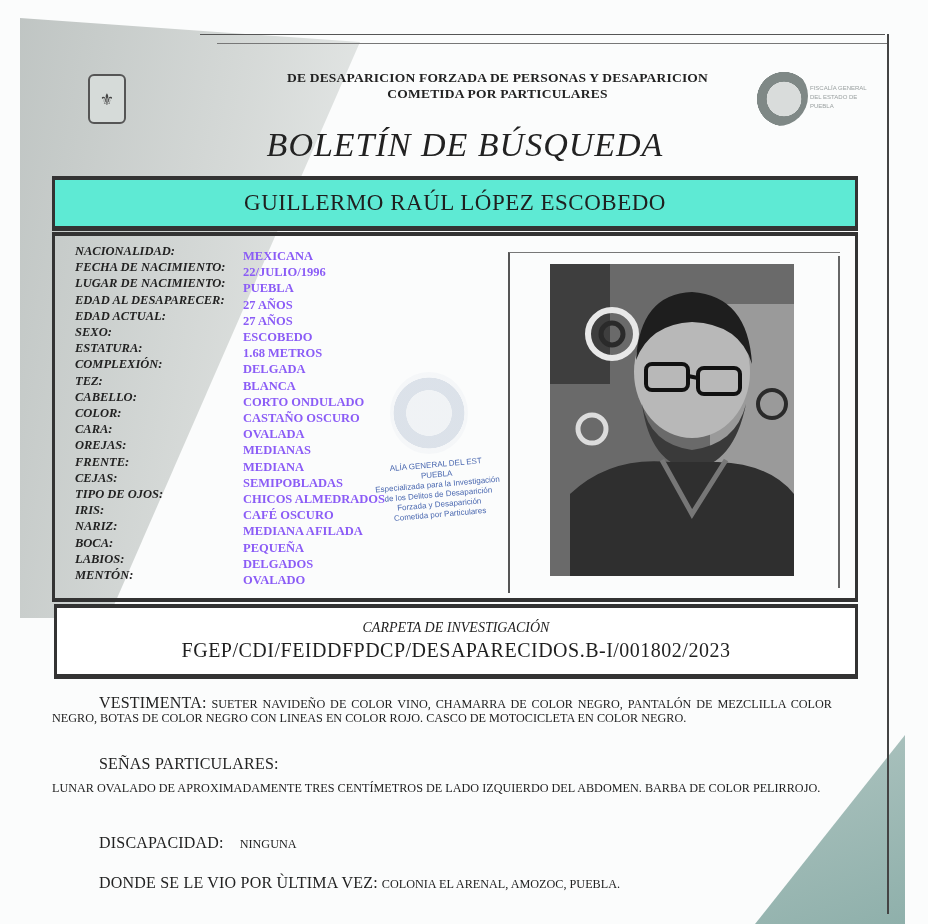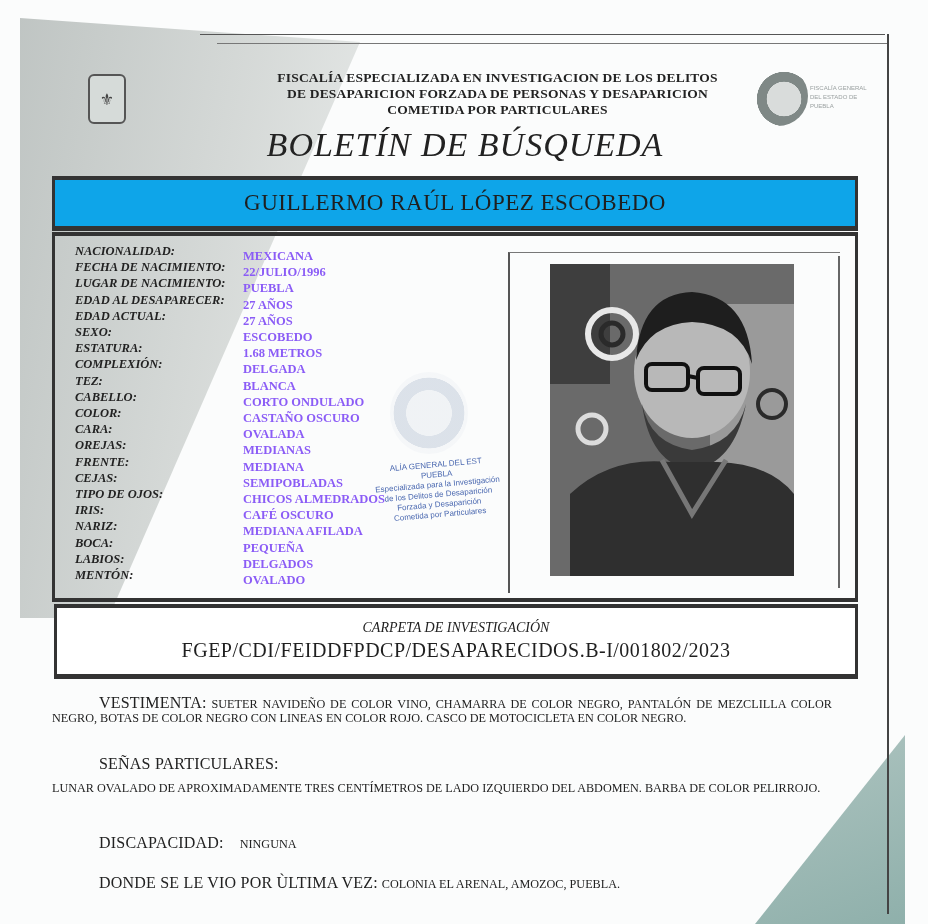--- a/index.html
+++ b/index.html
@@ -46,21 +46,21 @@
       position: absolute; left: 225px; top: 70px; width: 545px; text-align: center;
       font-weight: bold; font-size: 13.5px; line-height: 16px; letter-spacing: 0.2px; color: #222;
     }
     .doc-title {
       position: absolute; left: 255px; top: 126px; width: 420px; text-align: center;
       font-style: italic; font-size: 34px; letter-spacing: 1px; color: #222;
     }
     .name-box {
       position: absolute; left: 52px; top: 176px; width: 800px; height: 46px;
       border: 3px solid #333; border-top-width: 4px; border-bottom-width: 5px;
-      background: #0ea5e9; display: flex; align-items: center; justify-content: center;
+      background: #5eead4; display: flex; align-items: center; justify-content: center;
     }
     .name-box span { font-size: 23px; letter-spacing: 0.5px; color: #1f1f1f; }
 
     .details-box {
       position: absolute; left: 52px; top: 232px; width: 800px; height: 362px;
       border: 3px solid #333; border-top-width: 4px; border-bottom-width: 4px;
     }
     .field-labels {
       position: absolute; left: 75px; top: 243px; width: 165px;
       font-weight: bold; font-style: italic; font-size: 12.5px; line-height: 16.2px; color: #222;
@@ -118,21 +118,20 @@
   <div class="band-br"></div>
   <div class="top-rule1"></div>
   <div class="top-rule2"></div>
   <div class="right-rule"></div>
 
   <div class="header-logo-left">⚜</div>
   <div class="header-logo-right"></div>
   <div class="header-logo-right-text">FISCALÍA GENERAL<br>DEL ESTADO DE<br>PUEBLA</div>
 
   <div class="agency">
-    <div>FISCALÍA ESPECIALIZADA EN INVESTIGACION DE LOS DELITOS</div>
     <div>DE DESAPARICION FORZADA DE PERSONAS Y DESAPARICION</div>
     <div>COMETIDA POR PARTICULARES</div>
   </div>
   <div class="doc-title">BOLETÍN DE BÚSQUEDA</div>
 
   <div class="name-box">
     <span>GUILLERMO RAÚL LÓPEZ ESCOBEDO</span>
   </div>
 
   <div class="details-box"></div>

